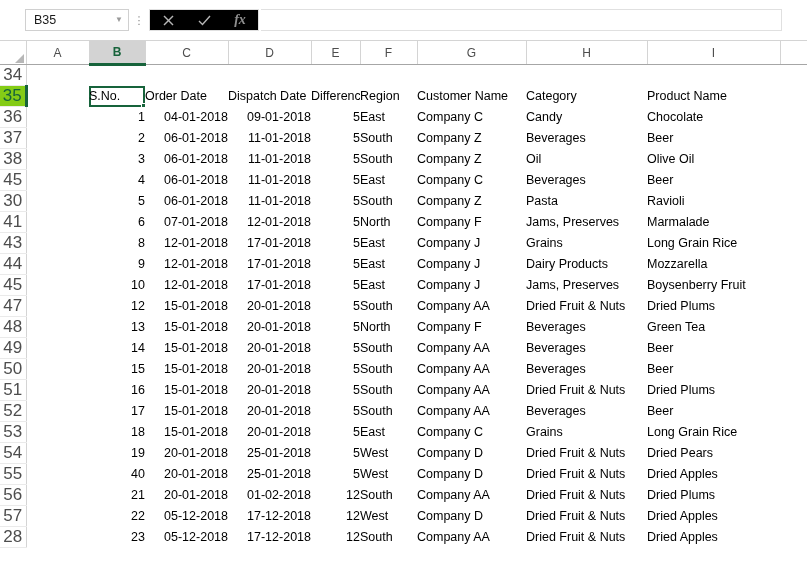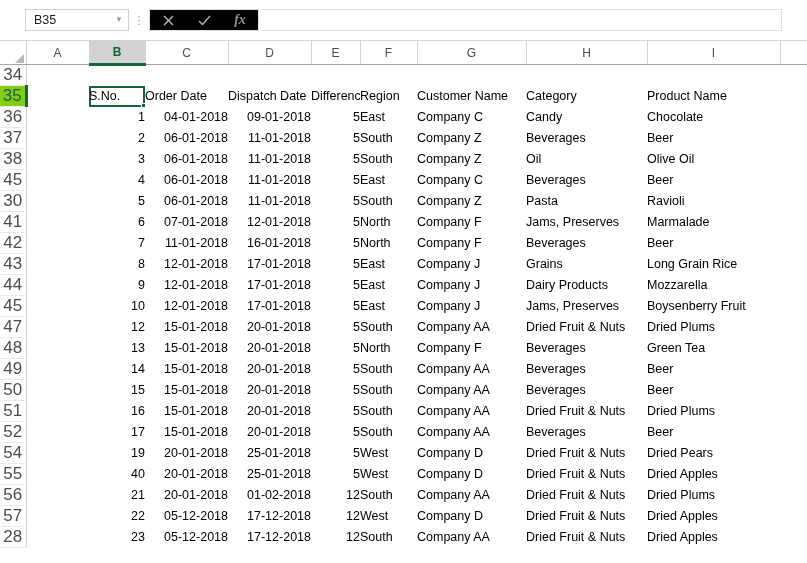--- a/index.html
+++ b/index.html
@@ -364,33 +364,20 @@
           <td class="cell num">07-01-2018</td>
           <td class="cell num">12-01-2018</td>
           <td class="cell num">5</td>
           <td class="cell txt">North</td>
           <td class="cell txt">Company F</td>
           <td class="cell txt">Jams, Preserves</td>
           <td class="cell txt">Marmalade</td>
           <td class="cell"></td>
         </tr>
         <tr class="data-row">
-          <td class="rowhead">42</td>
-          <td class="cell"></td>
-          <td class="cell num">7</td>
-          <td class="cell num">11-01-2018</td>
-          <td class="cell num">16-01-2018</td>
-          <td class="cell num">5</td>
-          <td class="cell txt">North</td>
-          <td class="cell txt">Company F</td>
-          <td class="cell txt">Beverages</td>
-          <td class="cell txt">Beer</td>
-          <td class="cell"></td>
-        </tr>
-        <tr class="data-row">
           <td class="rowhead">43</td>
           <td class="cell"></td>
           <td class="cell num">8</td>
           <td class="cell num">12-01-2018</td>
           <td class="cell num">17-01-2018</td>
           <td class="cell num">5</td>
           <td class="cell txt">East</td>
           <td class="cell txt">Company J</td>
           <td class="cell txt">Grains</td>
           <td class="cell txt">Long Grain Rice</td>
@@ -491,20 +478,33 @@
           <td class="rowhead">52</td>
           <td class="cell"></td>
           <td class="cell num">17</td>
           <td class="cell num">15-01-2018</td>
           <td class="cell num">20-01-2018</td>
           <td class="cell num">5</td>
           <td class="cell txt">South</td>
           <td class="cell txt">Company AA</td>
           <td class="cell txt">Beverages</td>
           <td class="cell txt">Beer</td>
+          <td class="cell"></td>
+        </tr>
+        <tr class="data-row">
+          <td class="rowhead">53</td>
+          <td class="cell"></td>
+          <td class="cell num">18</td>
+          <td class="cell num">15-01-2018</td>
+          <td class="cell num">20-01-2018</td>
+          <td class="cell num">5</td>
+          <td class="cell txt">East</td>
+          <td class="cell txt">Company C</td>
+          <td class="cell txt">Grains</td>
+          <td class="cell txt">Long Grain Rice</td>
           <td class="cell"></td>
         </tr>
         <tr class="data-row">
           <td class="rowhead">54</td>
           <td class="cell"></td>
           <td class="cell num">19</td>
           <td class="cell num">20-01-2018</td>
           <td class="cell num">25-01-2018</td>
           <td class="cell num">5</td>
           <td class="cell txt">West</td>

